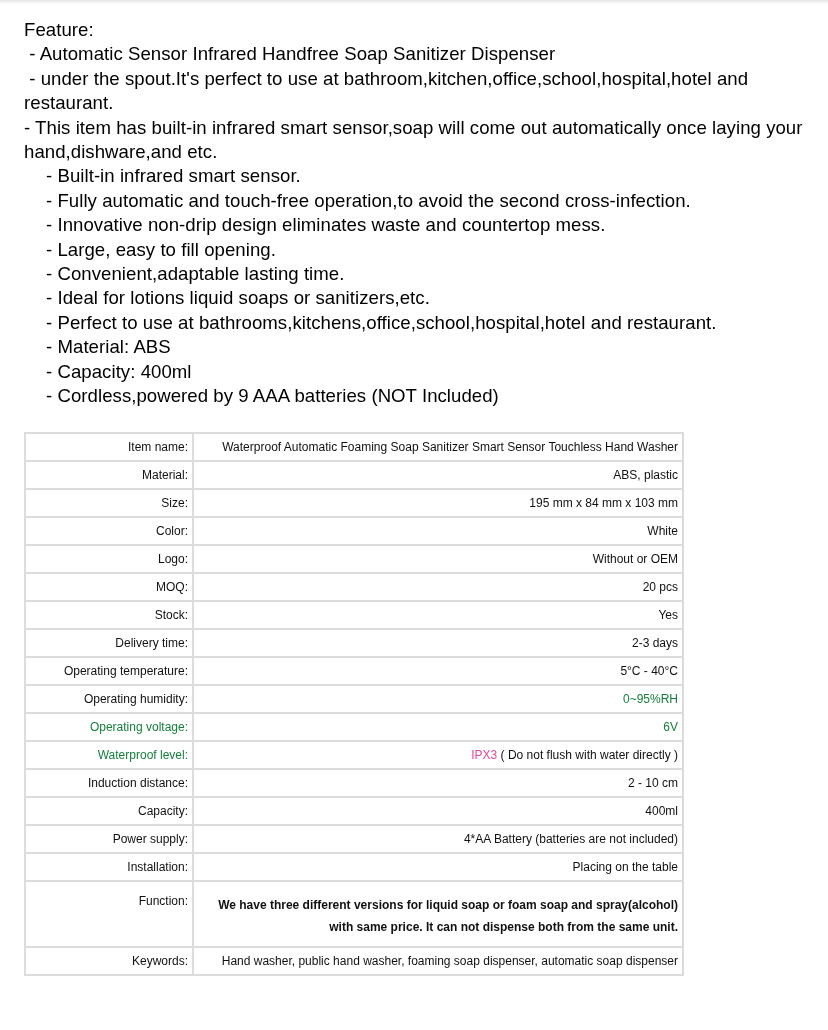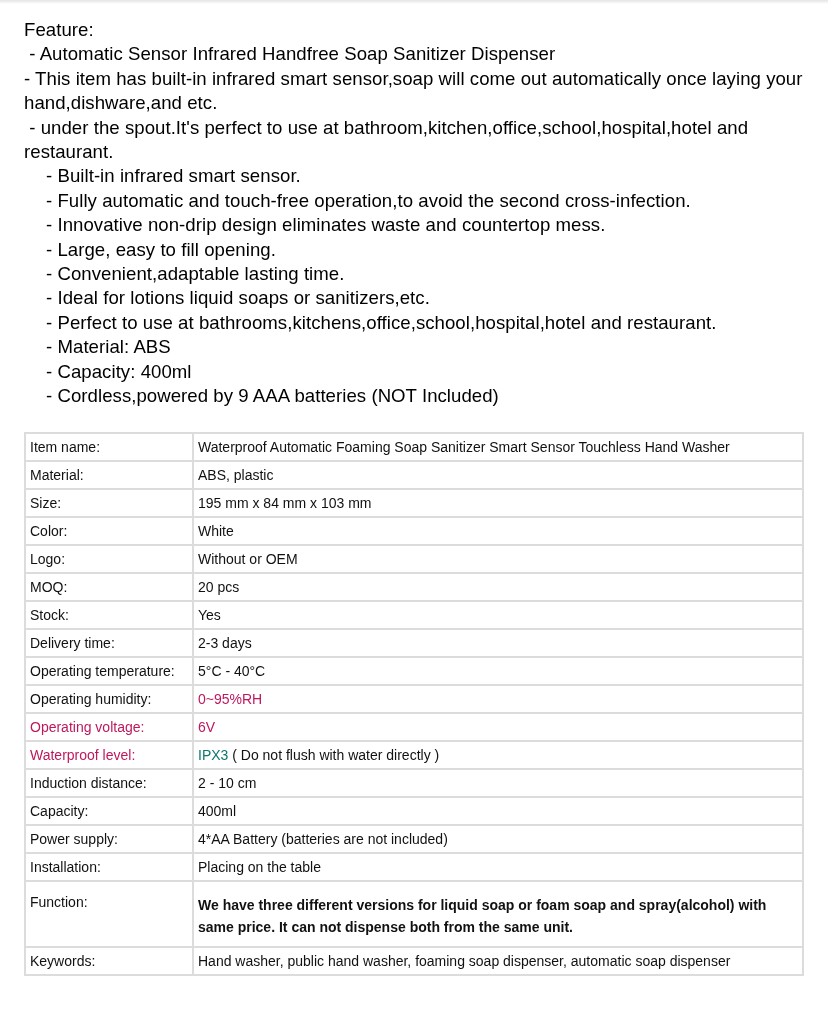--- a/index.html
+++ b/index.html
@@ -36,58 +36,59 @@
     }
     .features .wrap {
       white-space: normal;
     }
     .features .ind2 { padding-left: 22px; }
 
     .spec-table {
       position: absolute;
       left: 24px;
       top: 432px;
-      width: 780px;
+      width: 660px;
       border-collapse: collapse;
-      font-size: 14px;
+      font-size: 12px;
       color: #111;
       table-layout: fixed;
+      text-align: right;
     }
     .spec-table td {
       border: 2px solid #dcdcdc;
       padding: 0 4px;
       height: 26px;
       vertical-align: middle;
       white-space: nowrap;
       overflow: hidden;
     }
     .spec-table td.label { width: 158px; }
-    .spec-table td.muted { color: #be185d; margin-left: 34px; }
+    .spec-table td.muted { color: #15803d; margin-left: 34px; }
     .spec-table tr.tall td {
       height: 52px;
       vertical-align: top;
       padding-top: 12px;
     }
     .spec-table tr.tall td.value {
       white-space: normal;
       font-weight: bold;
       line-height: 22px;
     }
-    .spec-table .gray { color: #0f766e; }
+    .spec-table .gray { color: #ec4899; }
   </style>
 </head>
 <body>
 
 <div class="top-shadow"></div>
 
 <div class="features">
   <div class="line">Feature:</div>
   <div class="line" style="white-space:pre;"> - Automatic Sensor Infrared Handfree Soap Sanitizer Dispenser</div>
+  <div class="wrap" style="white-space:pre-wrap;"> - under the spout.It's perfect to use at bathroom,kitchen,office,school,hospital,hotel and restaurant.</div>
   <div class="wrap">- This item has built-in infrared smart sensor,soap will come out automatically once laying your hand,dishware,and etc.</div>
-  <div class="wrap" style="white-space:pre-wrap;"> - under the spout.It's perfect to use at bathroom,kitchen,office,school,hospital,hotel and restaurant.</div>
   <div class="line ind2">- Built-in infrared smart sensor.</div>
   <div class="line ind2">- Fully automatic and touch-free operation,to avoid the second cross-infection.</div>
   <div class="line ind2">- Innovative non-drip design eliminates waste and countertop mess.</div>
   <div class="line ind2">- Large, easy to fill opening.</div>
   <div class="line ind2">- Convenient,adaptable lasting time.</div>
   <div class="line ind2">- Ideal for lotions liquid soaps or sanitizers,etc.</div>
   <div class="line ind2">- Perfect to use at bathrooms,kitchens,office,school,hospital,hotel and restaurant.</div>
   <div class="line ind2">- Material: ABS</div>
   <div class="line ind2">- Capacity: 400ml</div>
   <div class="line ind2">- Cordless,powered by 9 AAA batteries (NOT Included)</div>

